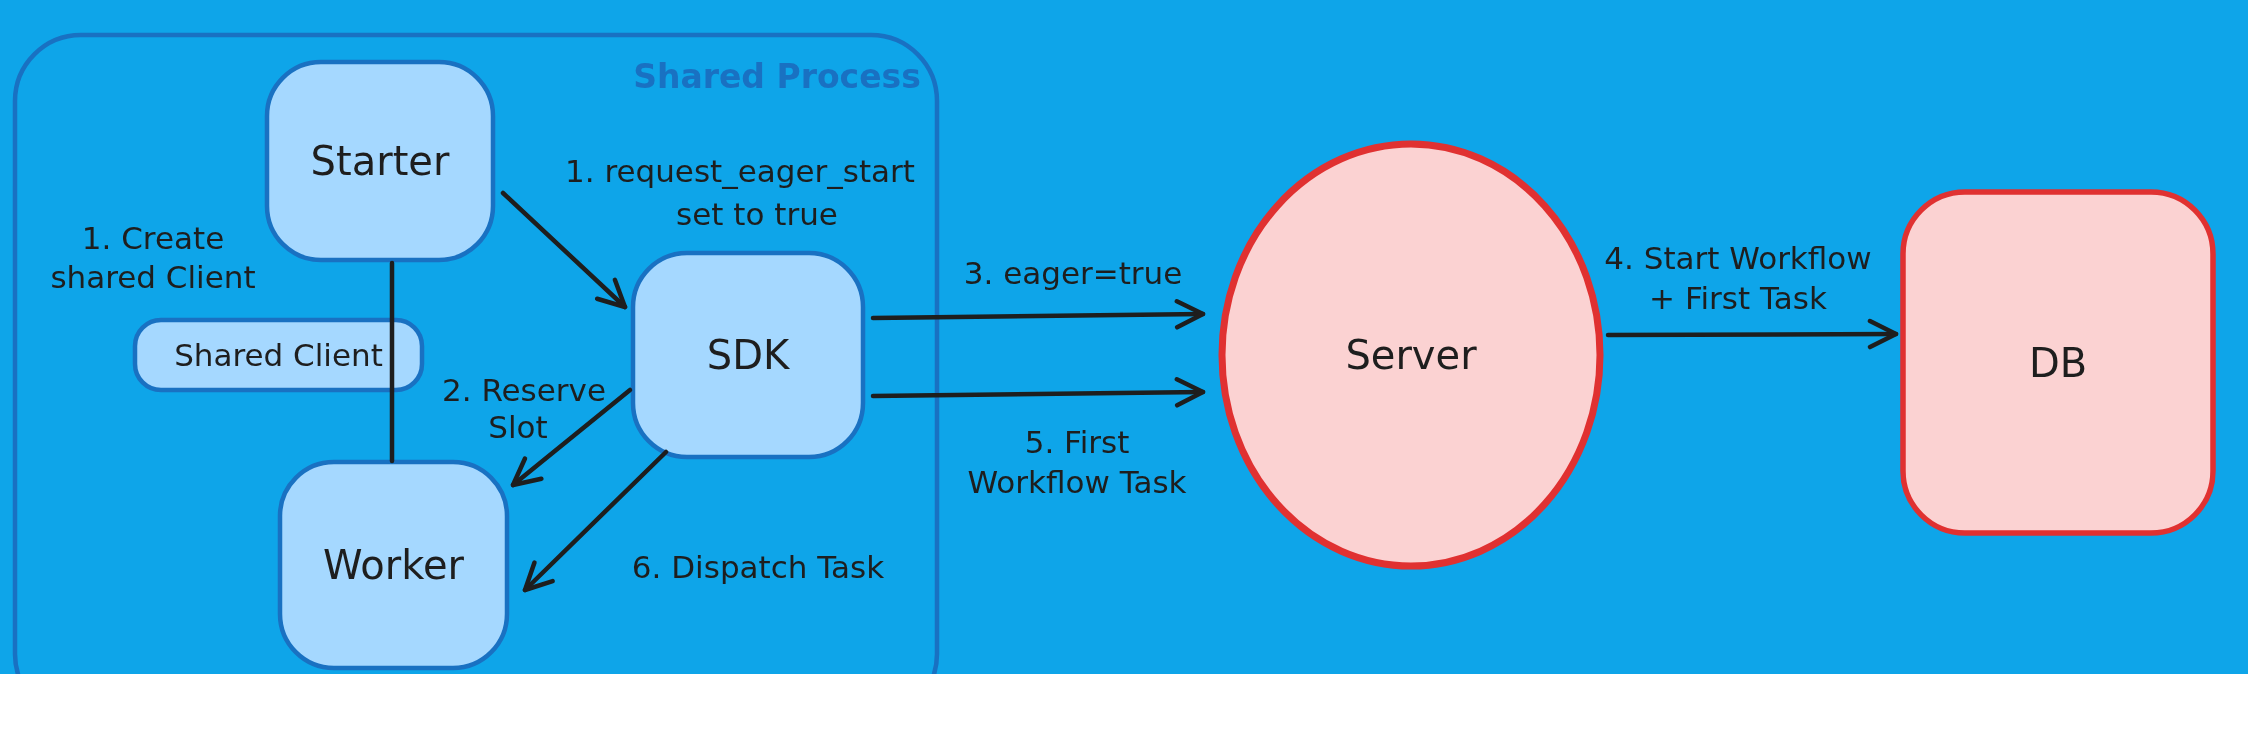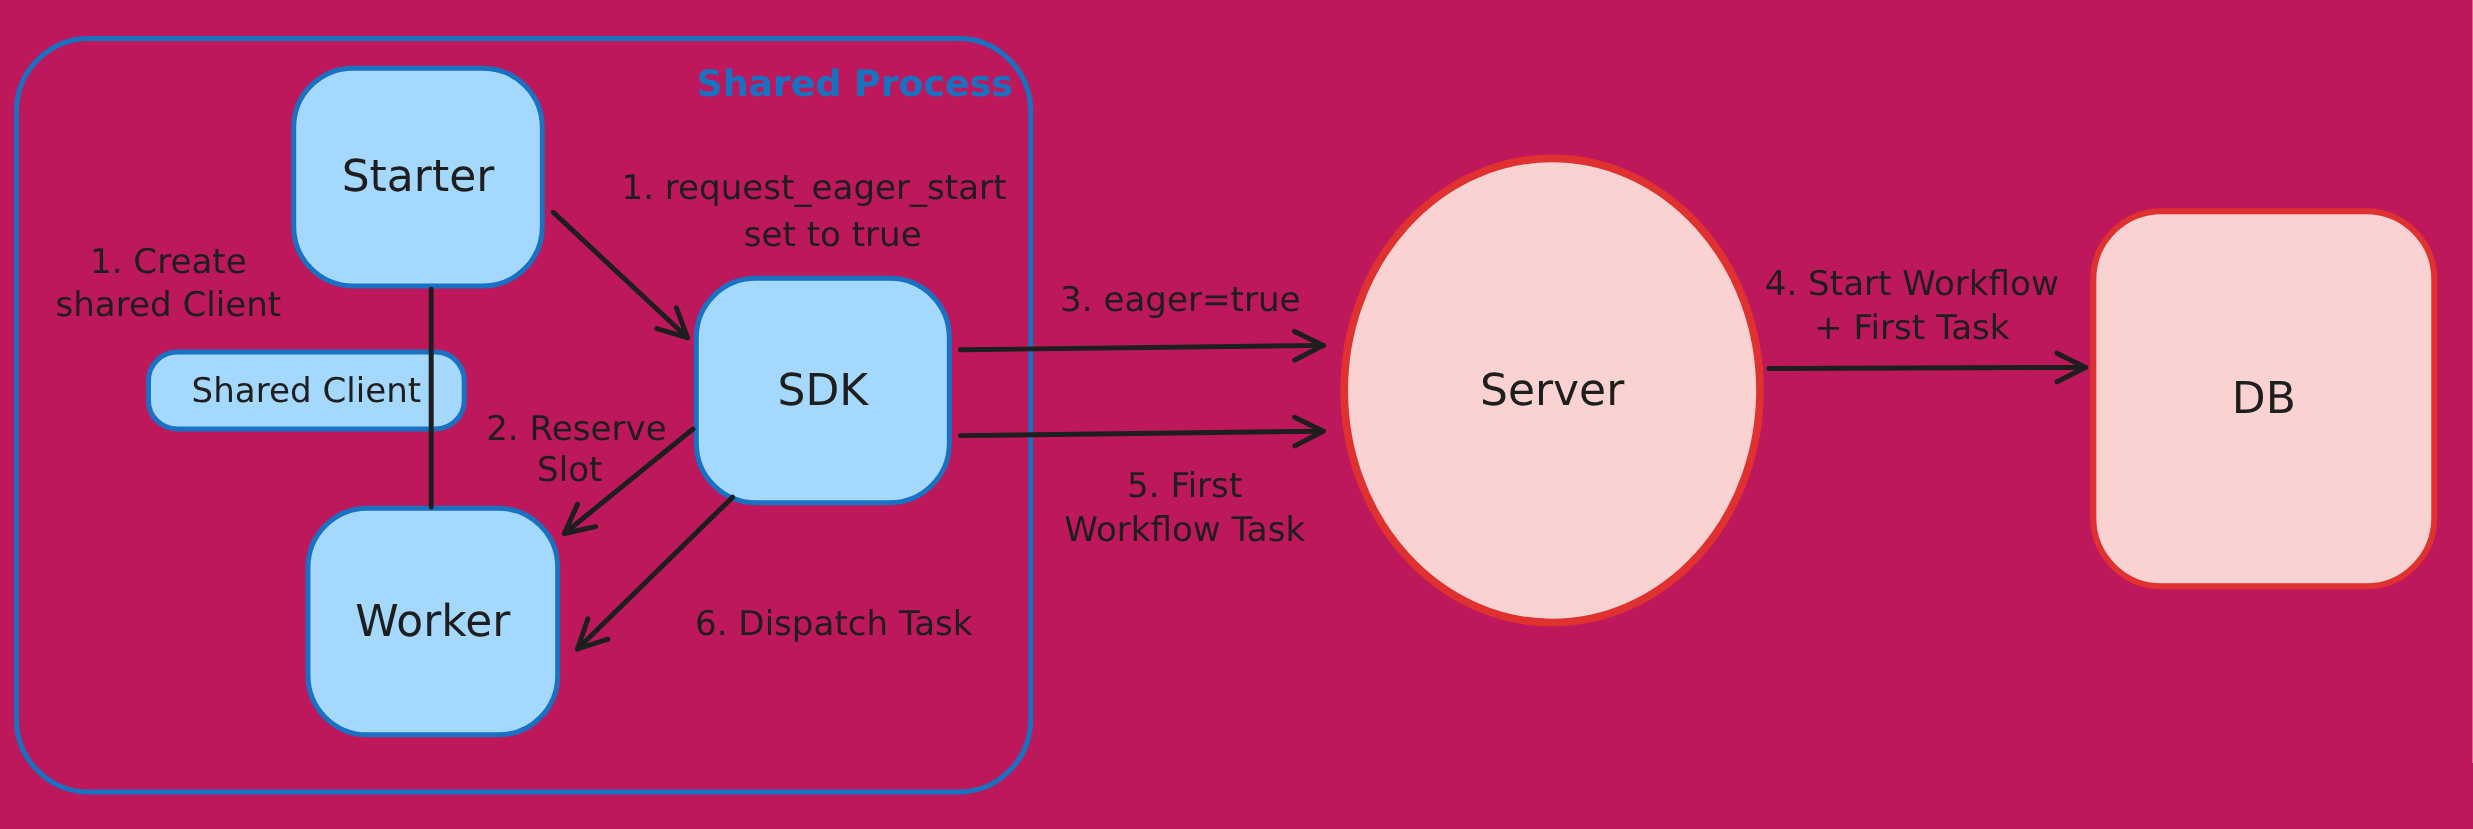--- a/index.html
+++ b/index.html
@@ -3,22 +3,22 @@
 <meta charset="utf-8">
 <style>
   html, body {
     margin: 0;
     padding: 0;
     background: #ffffff;
   }
   .stage {
     position: relative;
     width: 2248px;
-    height: 754px;
-    background: #be185d;
+    height: 674px;
+    background: #0ea5e9;
     overflow: hidden;
   }
   svg text {
     font-family: "DejaVu Sans", "Liberation Sans", sans-serif;
     user-select: none;
   }
 </style>
 </head>
 <body>
 

